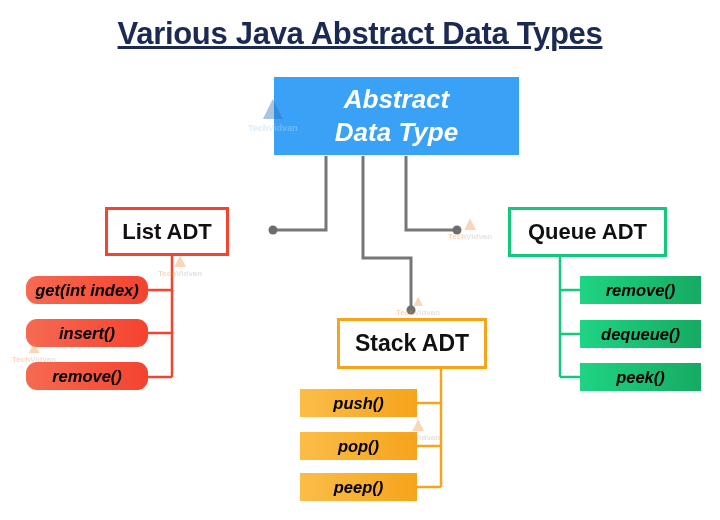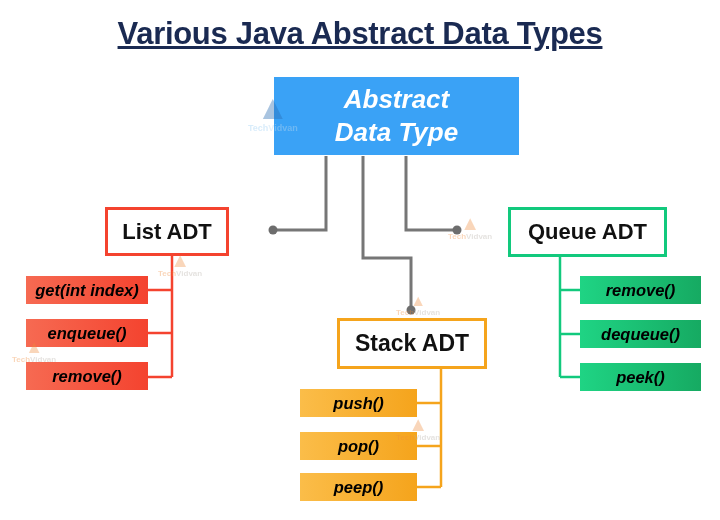--- a/index.html
+++ b/index.html
@@ -25,21 +25,21 @@
     font-weight:bold;font-size:22px;box-sizing:border-box;
   }
   .adt-list {left:105px;top:207px;width:124px;height:49px;border:3px solid var(--red);}
   .adt-queue{left:508px;top:207px;width:159px;height:50px;border:3px solid var(--green);}
   .adt-stack{left:337px;top:318px;width:150px;height:51px;border:3px solid var(--orange);font-size:23px;}
 
   .op{
     position:absolute;height:28px;display:flex;align-items:center;justify-content:center;
     color:#000;font-weight:bold;font-style:italic;font-size:16.5px;
   }
-  .op-red  {left:26px; width:122px;background:linear-gradient(90deg,var(--red-light),var(--red));}
+  .op-red  {left:26px; width:122px;background:linear-gradient(90deg,var(--red-light),var(--red));border-radius:11px;}
   .op-orange{left:300px;width:117px;background:linear-gradient(90deg,var(--orange-light),var(--orange));}
   .op-green{left:580px;width:121px;background:linear-gradient(90deg,var(--green-light),var(--green-dark));}
 
   svg.wires{position:absolute;left:0;top:0;pointer-events:none;}
   .wire-gray{stroke:var(--gray-line);stroke-width:3;fill:none;}
   .dot{fill:#6d6d6d;stroke:none;}
   .wire-red{stroke:var(--red);stroke-width:2.5;fill:none;}
   .wire-orange{stroke:var(--orange);stroke-width:2.5;fill:none;}
   .wire-green{stroke:var(--green);stroke-width:2.5;fill:none;}
 
@@ -97,21 +97,21 @@
     <span>List ADT</span>
   </div>
   <div class="adt-node adt-stack">
     <span>Stack ADT</span>
   </div>
   <div class="adt-node adt-queue">
     <span>Queue ADT</span>
   </div>
 
   <div class="op op-red" style="top:276px">get(int index)</div>
-  <div class="op op-red" style="top:319px">enqueue()</div>
+  <div class="op op-red" style="top:319px">insert()</div>
   <div class="op op-red" style="top:362px">remove()</div>
 
   <div class="op op-orange" style="top:389px">push()</div>
   <div class="op op-orange" style="top:432px">pop()</div>
   <div class="op op-orange" style="top:473px">peep()</div>
 
   <div class="op op-green" style="top:276px">remove()</div>
   <div class="op op-green" style="top:320px">dequeue()</div>
   <div class="op op-green" style="top:363px">peek()</div>
 

